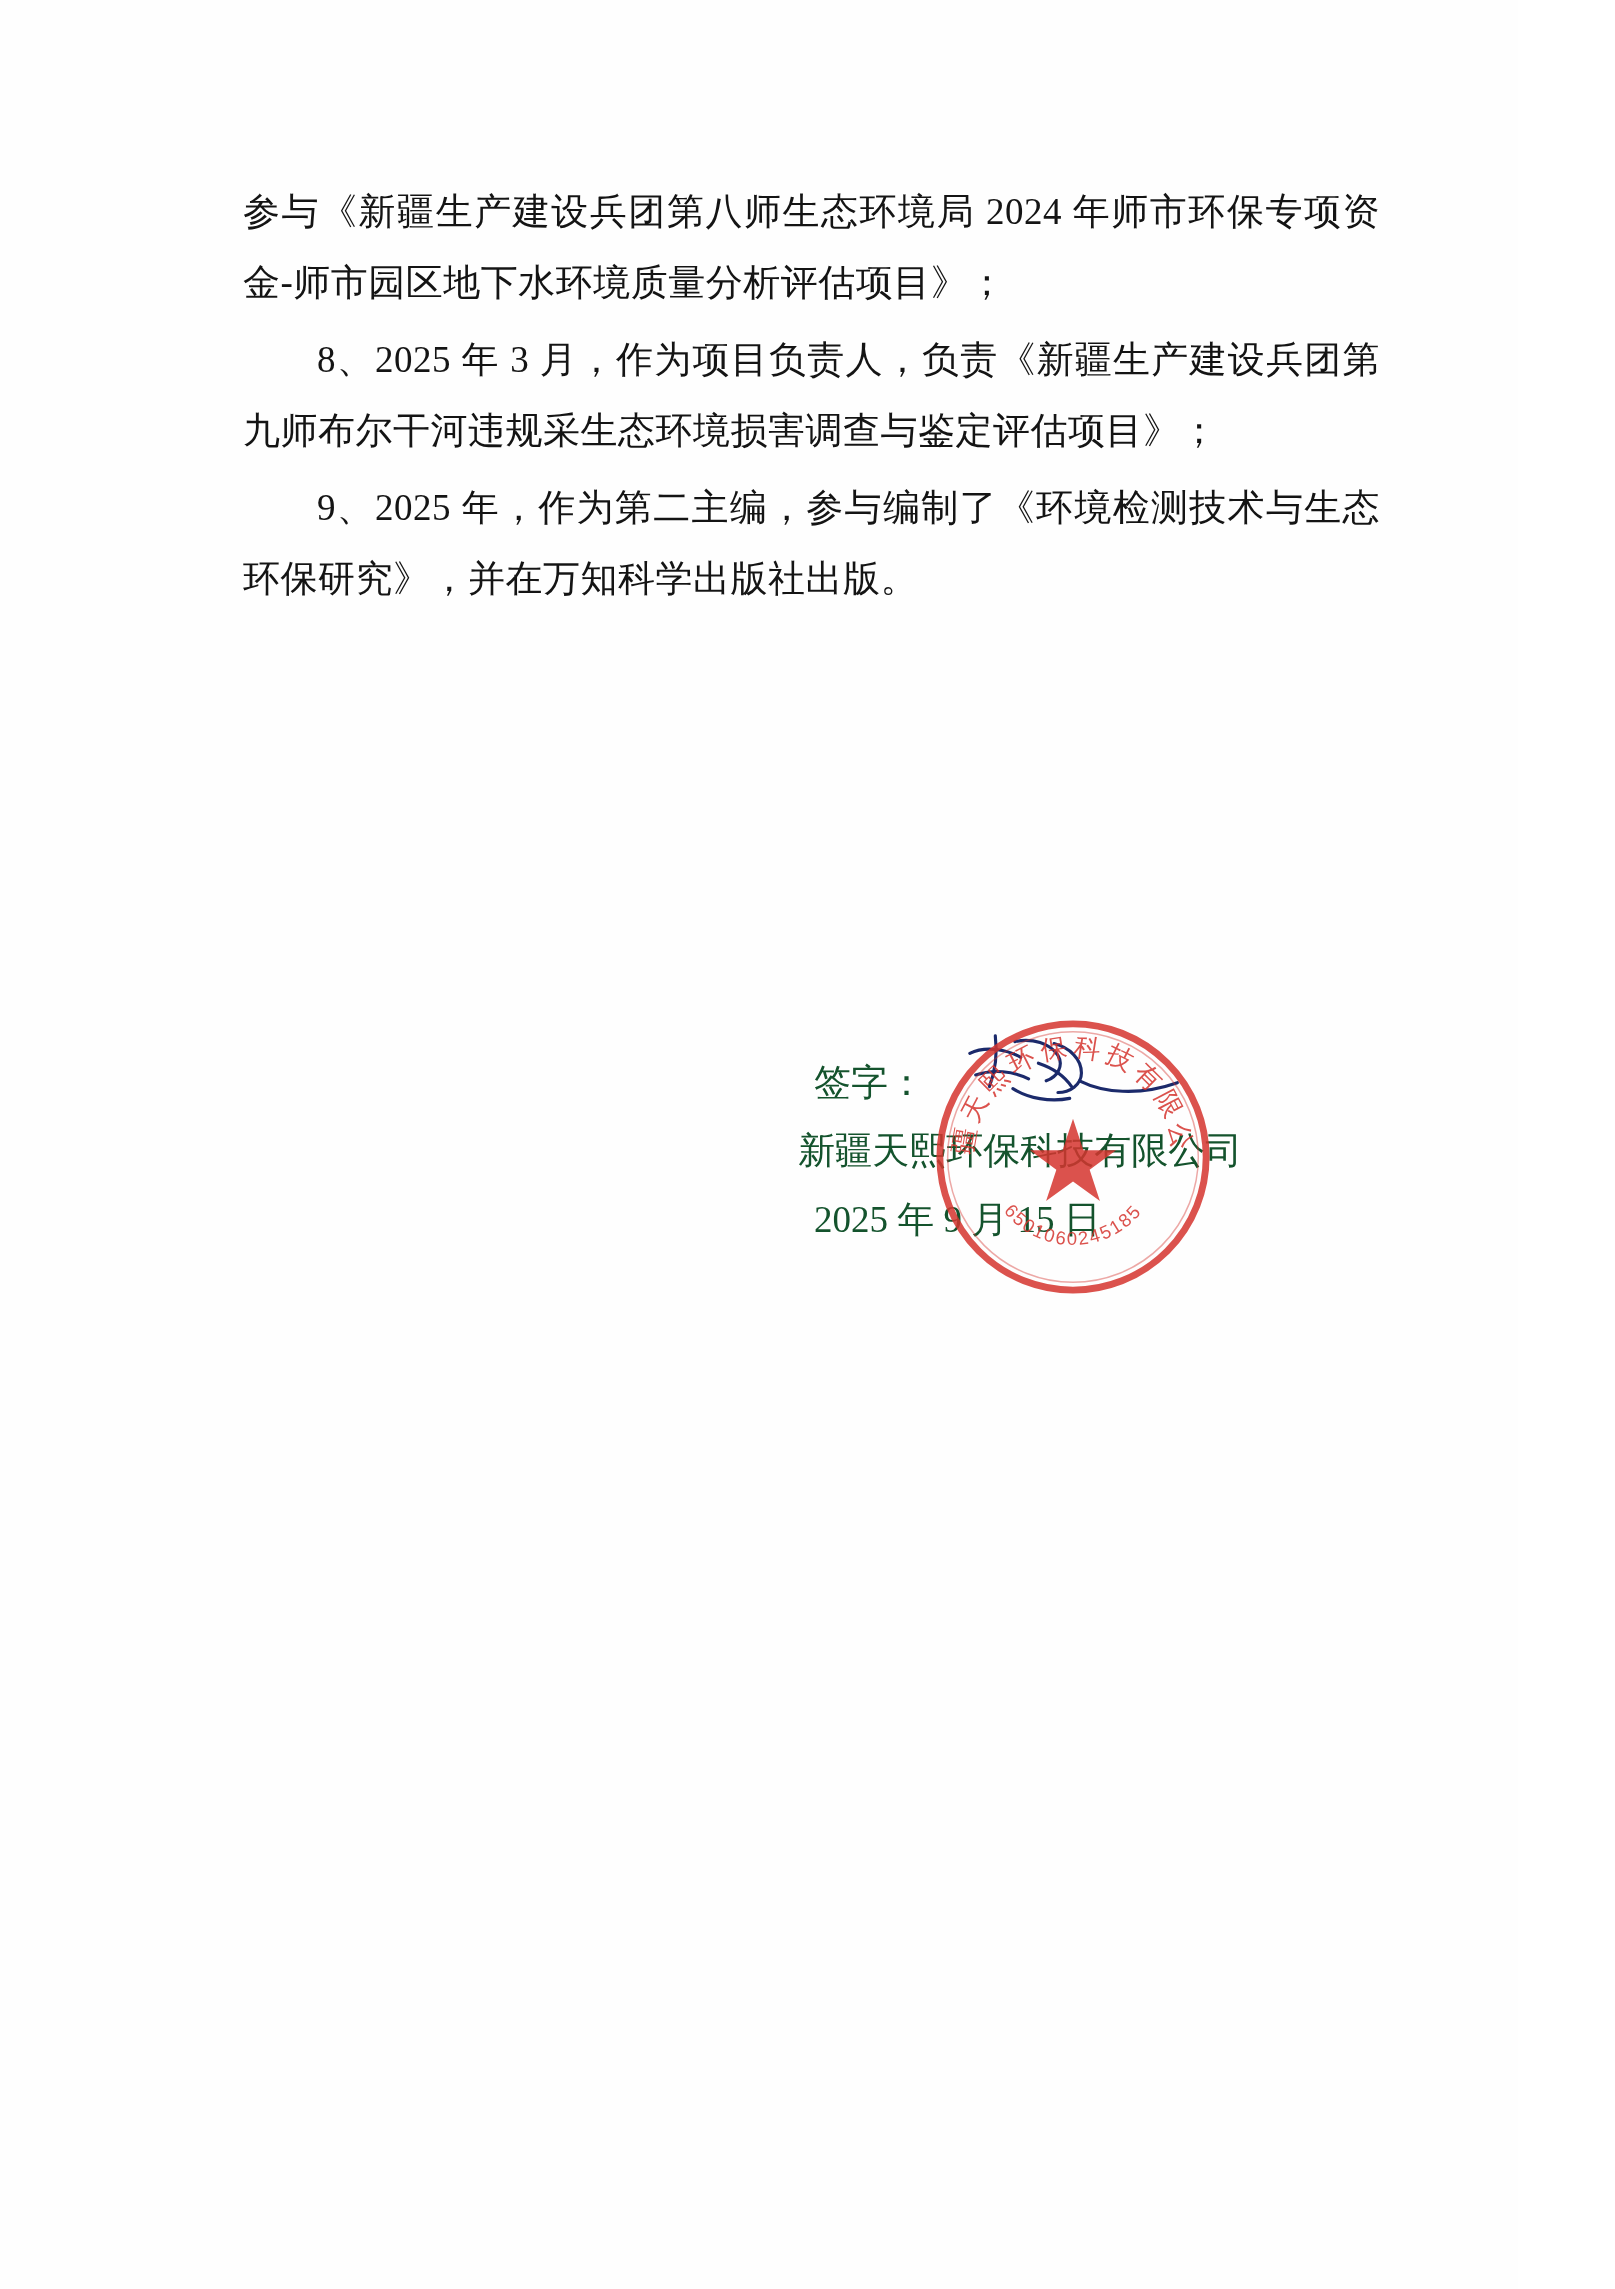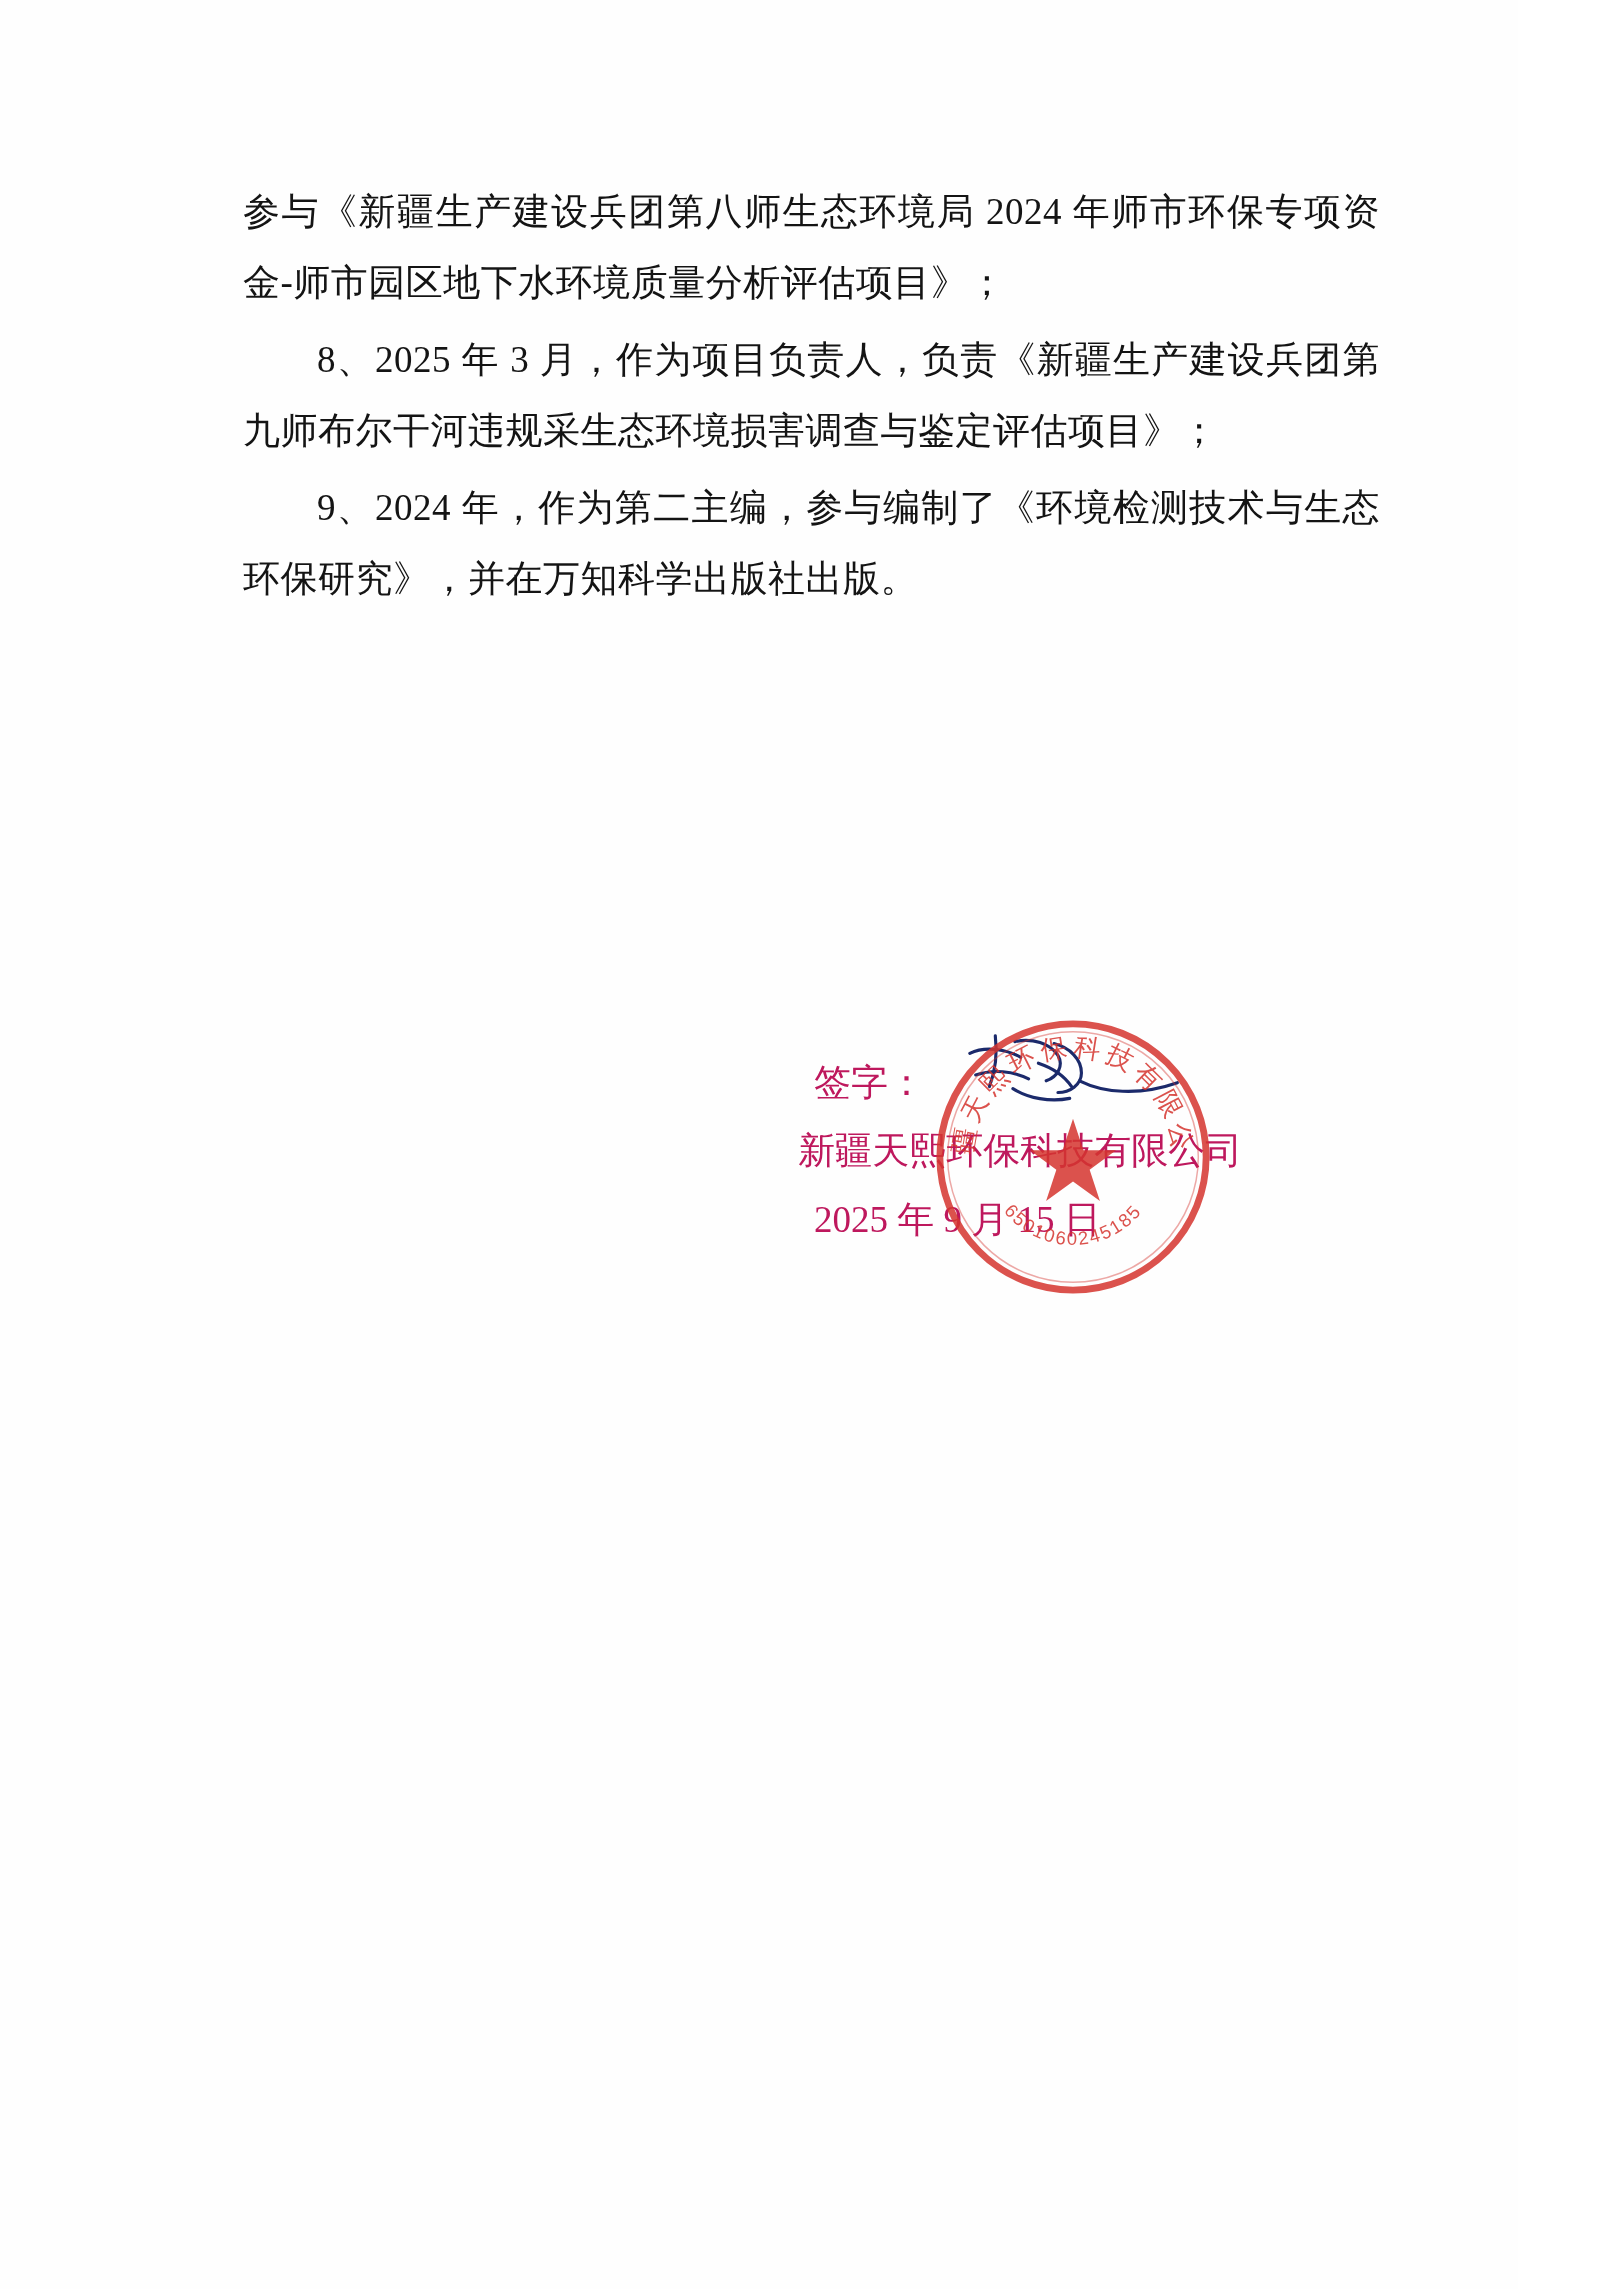--- a/index.html
+++ b/index.html
@@ -35,21 +35,21 @@
   .para.indent {
     text-indent: 74px;
   }
   .sign-block {
     position: absolute;
     left: 814px;
     top: 1049px;
     width: 568px;
     font-size: 37px;
     line-height: 1.85;
-    color: #be185d;
+    color: #14532d;
   }
   .sign-row {
     white-space: nowrap;
   }
   .sign-row.company {
     margin-left: -15.7px;
   }
   .sign-row.date {
   }
   
@@ -73,21 +73,21 @@
   .seal svg { display: block; }
 </style>
 </head>
 <body>
 
 <div class="page">
 
   <div class="content">
     <p class="para">参与《新疆生产建设兵团第八师生态环境局 2024 年师市环保专项资金-师市园区地下水环境质量分析评估项目》；</p>
     <p class="para indent">8、2025 年 3 月，作为项目负责人，负责《新疆生产建设兵团第九师布尔干河违规采生态环境损害调查与鉴定评估项目》；</p>
-    <p class="para indent">9、2024 年，作为第二主编，参与编制了《环境检测技术与生态环保研究》，并在万知科学出版社出版。</p>
+    <p class="para indent">9、2025 年，作为第二主编，参与编制了《环境检测技术与生态环保研究》，并在万知科学出版社出版。</p>
   </div>
 
   <div class="sign-block">
     <div class="sign-row">签字：</div>
     <div class="sign-row company">新疆天熙环保科技有限公司</div>
     <div class="sign-row date">2025 年 9 月 15 日</div>
   </div>
 
   <div class="signature">
     <svg width="245" height="93" viewBox="0 0 250 95" xmlns="http://www.w3.org/2000/svg">

